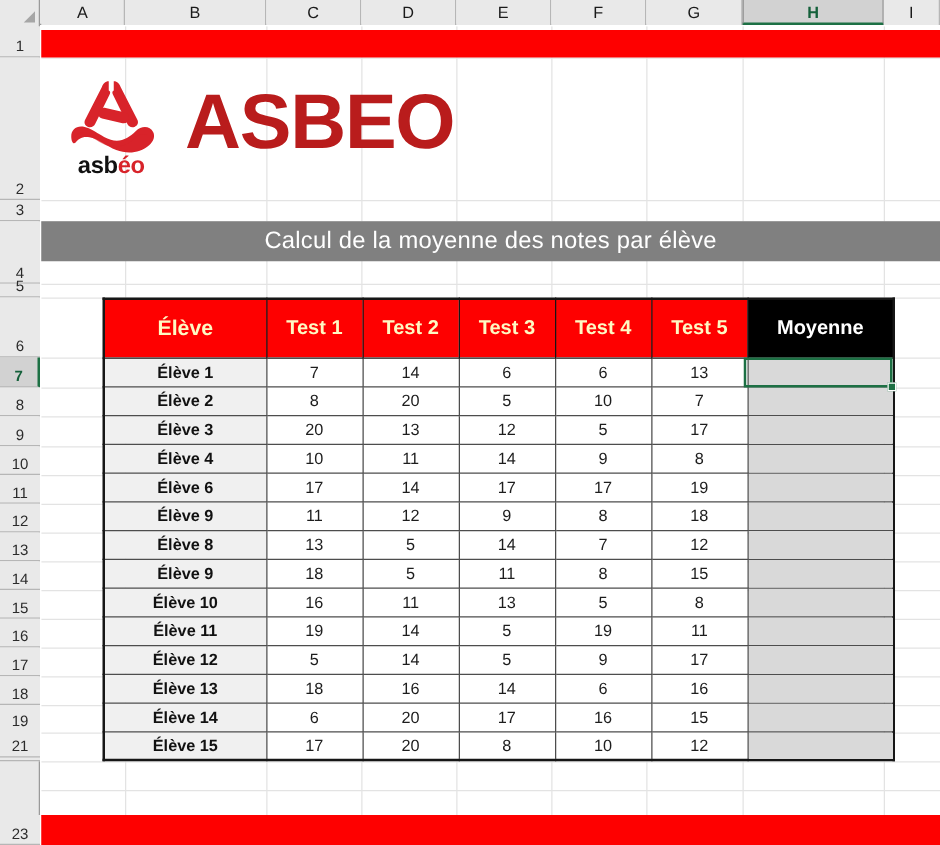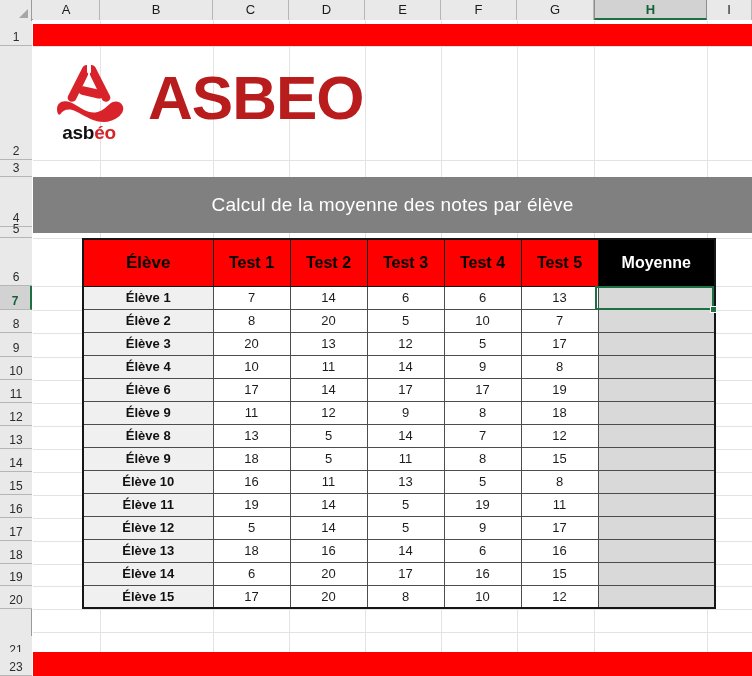--- a/index.html
+++ b/index.html
@@ -184,21 +184,21 @@
     border: 1px solid #4d4d4d;
     padding: 0;
     height: 23px;
     font-size: 13px;
     text-align: center;
     box-sizing: border-box;
   }
   .data-table thead th {
     height: 47px;
     background: #fe0000;
-    color: #000000;
+    color: #fef9c3;
     font-size: 16px;
     font-weight: bold;
     border: 1px solid #161616;
   }
   .data-table thead th.head-moyenne {
     background: #000000;
     color: #ffffff;
   }
   .data-table thead th.head-eleve {
     font-size: 17px;
@@ -284,21 +284,21 @@
           <path d="M4 47 C4 41.5 8.6 38 14.8 39.6 C22 41.4 28.4 47.6 35.6 49.8 C43.5 52.2 50 48.5 55.5 43 C60.5 38 67 38.8 69.5 43.6 C71.2 46.9 70 51 66.3 54.2 C59 60.5 49 61.5 40 58 C32 54.9 25.5 49 18.5 47.8 C13 46.8 9.5 49.2 7.5 52 C5.5 54 4 51 4 47 Z"></path>
           <path d="M6.5 48.5 C7.8 44.6 12 43 16.8 44.4 C23 46.2 29 52 36.4 54.2 C44 56.5 50.6 53 56 47.8 C59.6 44.3 64.6 44.6 66.8 47.6 C63.8 44.2 58.6 44.6 54.6 48.4 C48.8 54 42 57.4 34.2 55 C26.6 52.7 20.4 46.8 14.4 45.2 C10.6 44.2 7.6 45.8 6.5 48.5 Z" opacity="0.55"></path>
         </g>
       </svg>
     </div>
     <div class="logo-word"><span>asb</span><span class="accent">éo</span></div>
   </div>
 
   <div class="brand-text">ASBEO</div>
 
-  <div class="title-bar" style="left:33px; top:177px; width:719px; height:56px;">
+  <div class="title-bar" style="left:33px; top:177px; width:719px; height:32px;">
     <span>Calcul de la moyenne des notes par élève</span>
   </div>
 
   <table class="data-table">
     <colgroup>
       <col style="width:130px">
       <col style="width:77px">
       <col style="width:77px">
       <col style="width:77px">
       <col style="width:77px">
@@ -480,18 +480,18 @@
       <div class="row-head" style="top: 360px; height: 23px;">11</div>
       <div class="row-head" style="top: 383px; height: 23px;">12</div>
       <div class="row-head" style="top: 406px; height: 23px;">13</div>
       <div class="row-head" style="top: 429px; height: 23px;">14</div>
       <div class="row-head" style="top: 452px; height: 23px;">15</div>
       <div class="row-head" style="top: 475px; height: 23px;">16</div>
       <div class="row-head" style="top: 498px; height: 23px;">17</div>
       <div class="row-head" style="top: 521px; height: 23px;">18</div>
       <div class="row-head" style="top: 544px; height: 22px;">19</div>
       <div class="row-head" style="top: 566px; height: 23px;">20</div>
-      <div class="row-head" style="top: 616px; height: 23px;">21</div>
+      <div class="row-head" style="top: 563px; height: 23px;">21</div>
       <div class="row-head" style="top: 612px; height: 20px; margin-top: 28px;">22</div>
       <div class="row-head" style="top: 632px; height: 24px;">23</div>
     </div>
 
 </div>
 
 </body></html>

